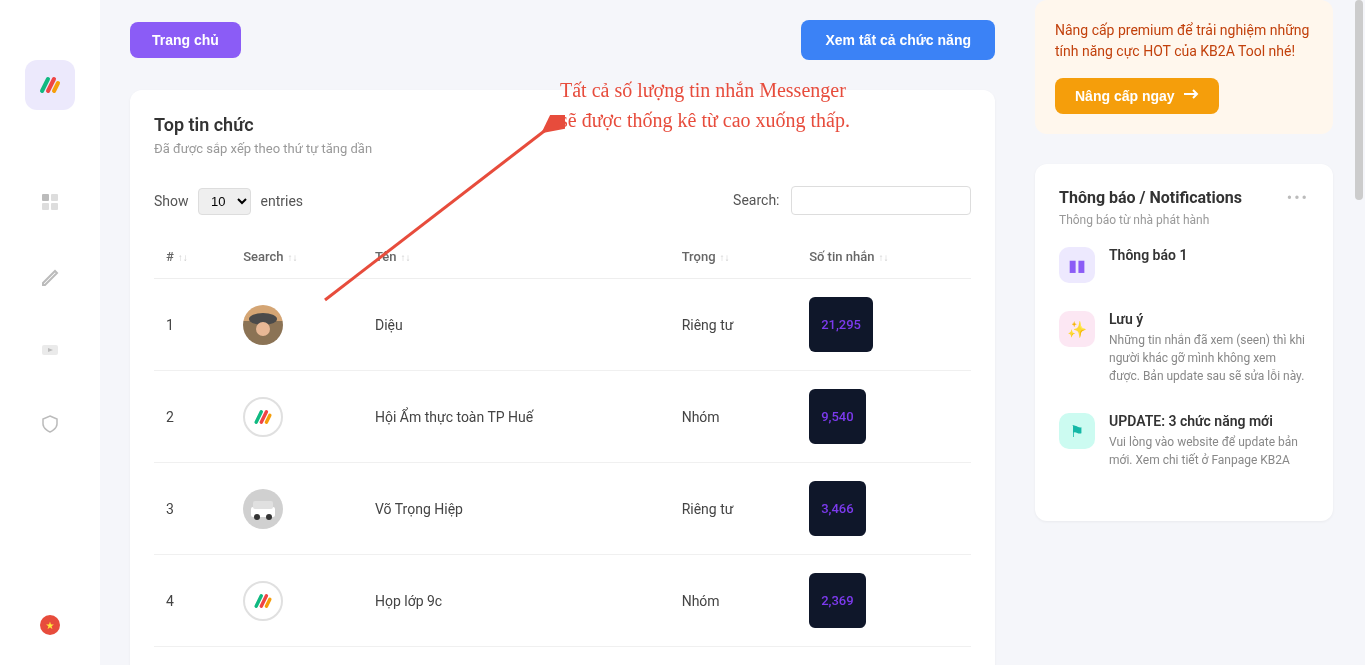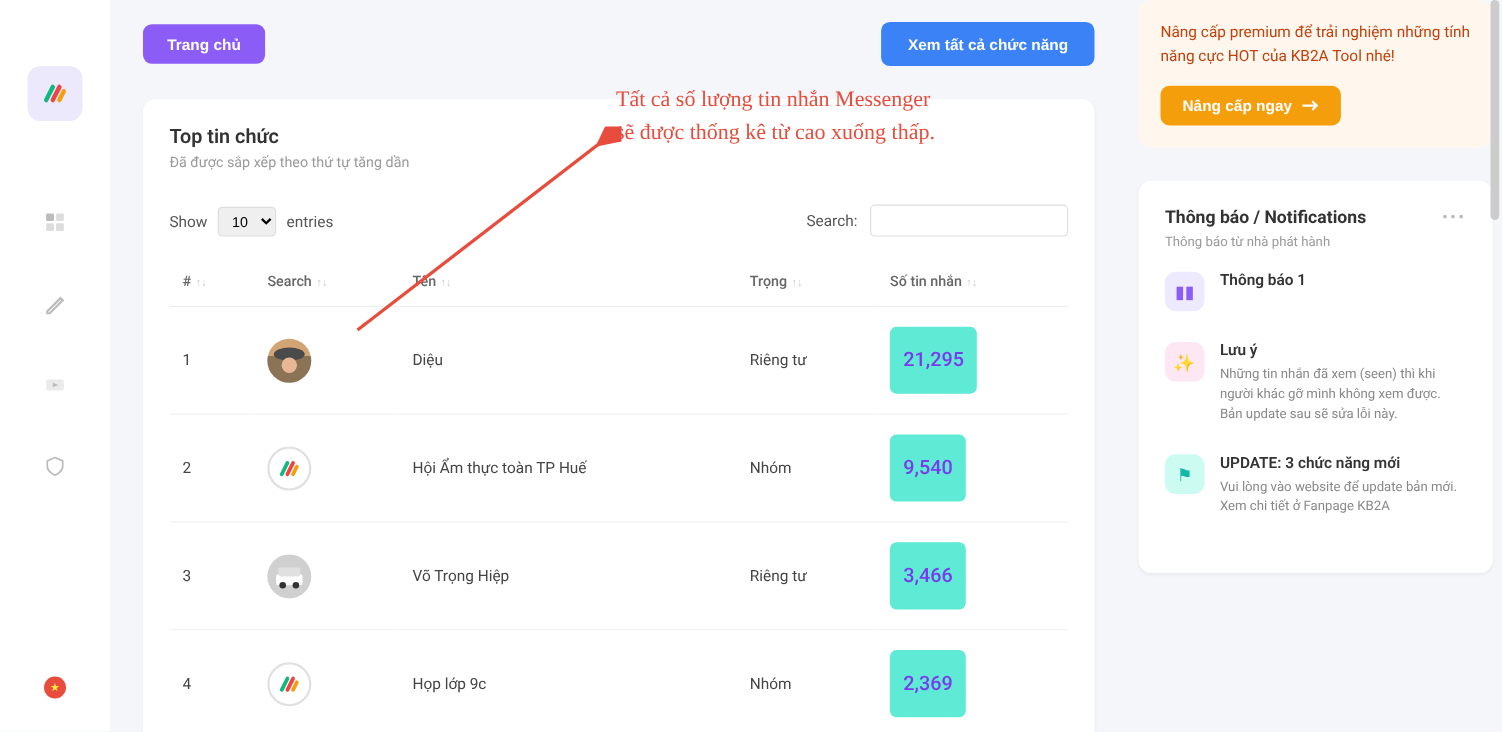--- a/index.html
+++ b/index.html
@@ -21,25 +21,25 @@
 .card-subtitle { font-size: 13px; color: #999; margin-bottom: 30px; }
 .table-controls { display: flex; justify-content: space-between; align-items: flex-end; margin-bottom: 20px; font-size: 14px; color: #555; }
 .show-select { border: 1px solid #ddd; border-radius: 4px; padding: 4px 8px; margin: 0 6px; font-size: 13px; }
 .search-input { border: 1px solid #ddd; border-radius: 4px; padding: 6px 10px; font-size: 13px; width: 180px; margin-left: 8px; }
 table { width: 100%; border-collapse: collapse; }
 th { text-align: left; padding: 14px 12px; font-size: 13px; font-weight: 500; color: #666; border-bottom: 1px solid #eee; }
 th .sort { color: #ccc; font-size: 10px; margin-left: 4px; }
 td { padding: 18px 12px; font-size: 14px; color: #444; border-bottom: 1px solid #f0f0f0; }
 .avatar { width: 40px; height: 40px; border-radius: 50%; background: #ddd; display: flex; align-items: center; justify-content: center; overflow: hidden; }
 .avatar-logo { background: #fff; border: 2px solid #e0e0e0; }
-.badge { background: #5eead4; color: #7c3aed; padding: 20px 12px; border-radius: 6px; font-size: 18px; font-weight: 500; display: inline-block; }
-.rightcol { width: 340px; padding: 0 8px 20px 10px; overflow-y: auto; }
+.badge { background: #0f172a; color: #7c3aed; padding: 20px 12px; border-radius: 6px; font-size: 13px; font-weight: 500; display: inline-block; }
+.rightcol { width: 340px; padding: 0 32px 20px 10px; overflow-y: auto; }
 .premium-card { background: #fff7ed; border-radius: 12px; padding: 20px; margin-bottom: 30px; }
 .premium-text { font-size: 14px; color: #c2410c; line-height: 1.5; margin-bottom: 16px; }
-.btn-upgrade { background: #f59e0b; color: #fff; padding: 10px 20px; border-radius: 8px; font-weight: 600; font-size: 14px; border: none; cursor: pointer; display: inline-flex; align-items: center; gap: 8px; }
+.btn-upgrade { background: #f59e0b; color: #fff; padding: 10px 20px; border-radius: 8px; font-weight: 600; font-size: 14px; border: none; cursor: pointer; display: inline-flex; align-items: flex-start; gap: 8px; }
 .notif-card { background: #fff; border-radius: 12px; padding: 24px; box-shadow: 0 1px 3px rgba(0,0,0,0.05); }
 .notif-header { display: flex; justify-content: space-between; align-items: flex-end; margin-bottom: 6px; }
 .notif-title { font-size: 16px; font-weight: 700; color: #333; }
 .notif-subtitle { font-size: 12px; color: #999; margin-bottom: 20px; }
 .notif-item { display: flex; gap: 14px; margin-bottom: 28px; }
 .notif-icon { width: 36px; height: 36px; border-radius: 10px; display: flex; align-items: center; justify-content: center; flex-shrink: 0; font-size: 16px; }
 .notif-icon.purple { background: #ede9fe; color: #8b5cf6; }
 .notif-icon.pink { background: #fce7f3; color: #ec4899; }
 .notif-icon.teal { background: #ccfbf1; color: #14b8a6; }
 .notif-content { flex: 1; }

